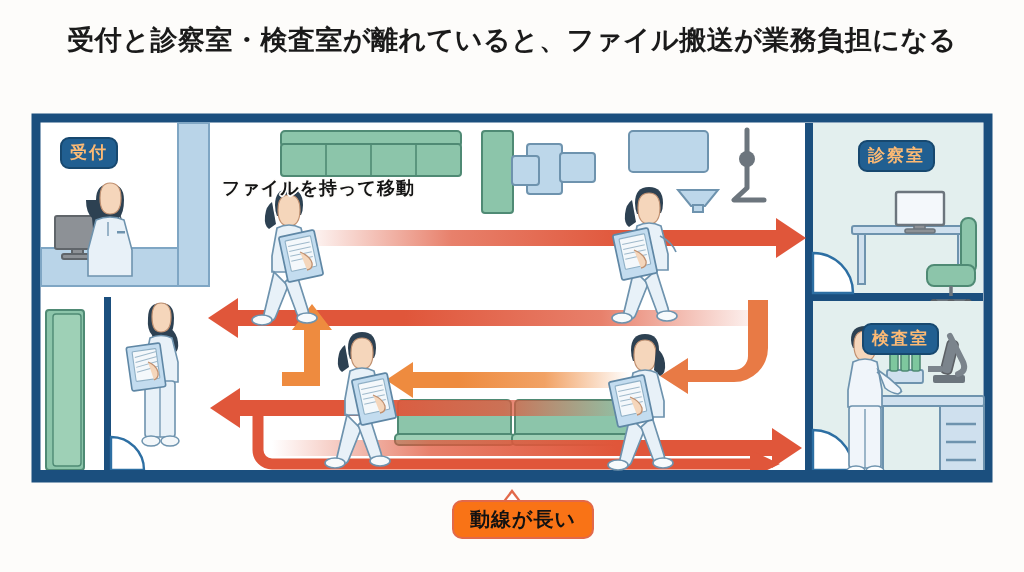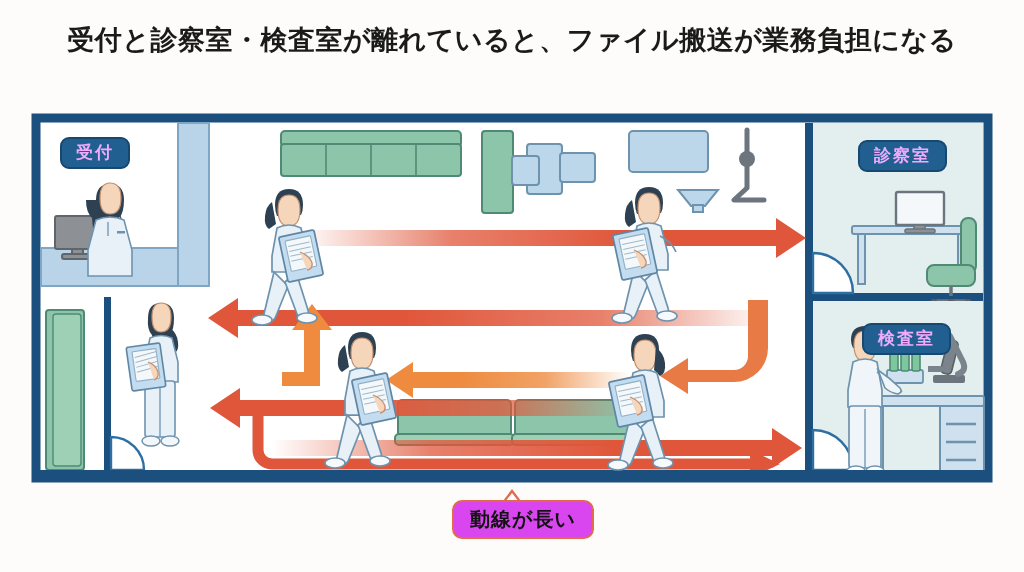--- a/index.html
+++ b/index.html
@@ -23,41 +23,41 @@
 
   
   svg#plan{position:absolute;left:0;top:0;width:1024px;height:572px;}
 
   
   .badge{
     position:absolute;
     background:#215f91;
     border:2px solid #17486f;
     border-radius:9px;
-    color:#f0abfc;
+    color:#fdba74;
     font-size:17px;font-weight:bold;
-    padding:5px 14px 6px;
+    padding:5px 8px 6px;
     letter-spacing:2px;
     line-height:1;
     white-space:nowrap;
     box-sizing:border-box;
   }
   .flowlabel{
     position:absolute;
     color:#141414;
     font-size:18px;font-weight:bold;
     white-space:nowrap;
     letter-spacing:1px;
     text-shadow:
       1.6px 0 0 #fdfcfa,-1.6px 0 0 #fdfcfa,0 1.6px 0 #fdfcfa,0 -1.6px 0 #fdfcfa,
       1.2px 1.2px 0 #fdfcfa,-1.2px 1.2px 0 #fdfcfa,1.2px -1.2px 0 #fdfcfa,-1.2px -1.2px 0 #fdfcfa;
   }
   .callout{
     position:absolute;
-    background:#d946ef;
+    background:#f97316;
     border:2.5px solid #e2694a;
     border-radius:10px;
     color:#121212;
     font-size:20px;font-weight:bold;
     padding:7px 16px 8px;
     letter-spacing:1px;line-height:1;
     white-space:nowrap;
   }
   .callout-tail{
     position:absolute;width:0;height:0;
@@ -401,18 +401,19 @@
         </g>
       </g>
 
     </g>
   </svg>
 
   <div class="badge" style="left:60px;top:137px;"><span>受付</span></div>
   <div class="badge" style="left:858px;top:140px;"><span>診察室</span></div>
   <div class="badge" style="left:862px;top:323px;"><span>検査室</span></div>
 
+  <div class="flowlabel" style="left:222px;top:176px;"><span>ファイルを持って移動</span></div>
 
   <div class="callout-tail" style="left:503px;top:489px;"></div>
   <div class="callout-tail-in" style="left:505px;top:493px;"></div>
   <div class="callout" style="left:452px;top:500px;"><span>動線が長い</span></div>
 
 </div>
 
 </body></html>

